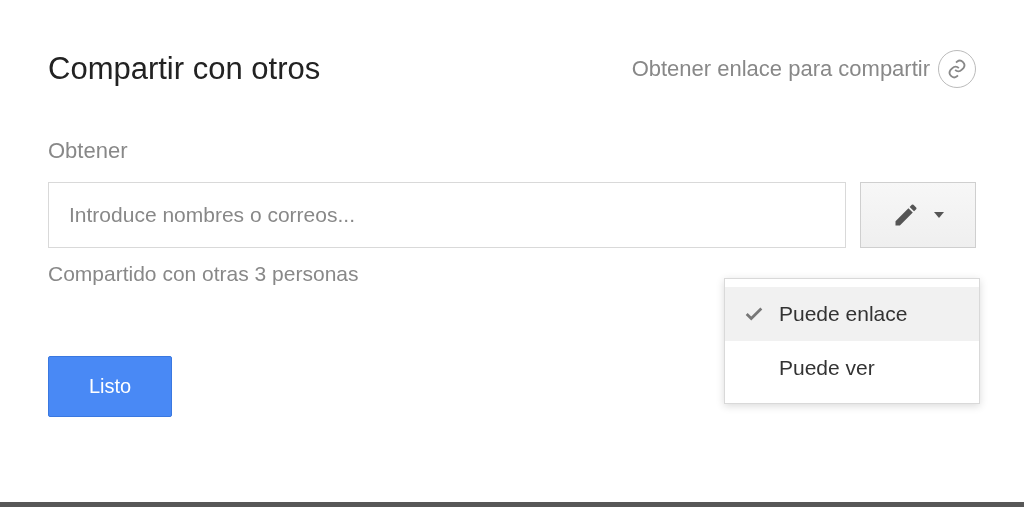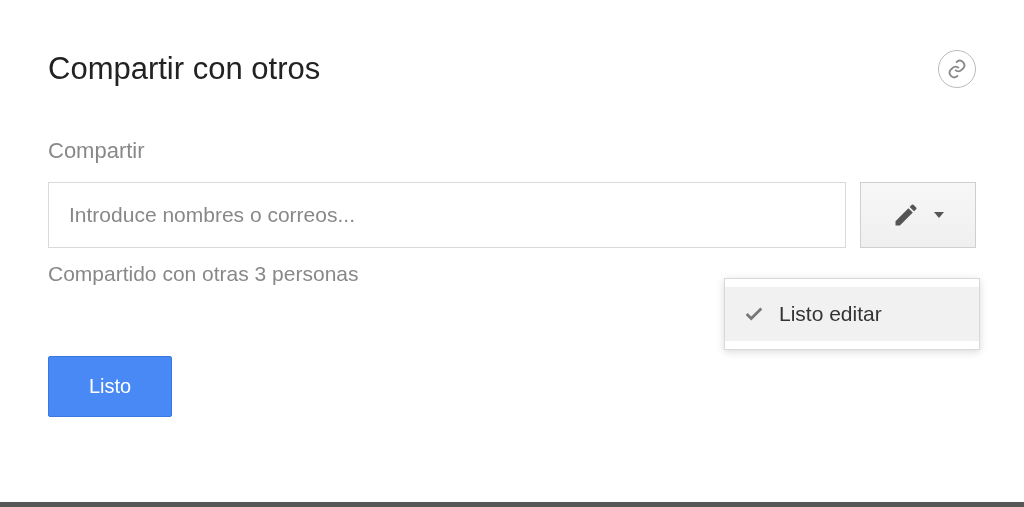--- a/index.html
+++ b/index.html
@@ -155,30 +155,31 @@
     }
   </style>
 </head>
 <body>
 
 <div class="dialog">
 
   <div class="header">
     <div class="title">Compartir con otros</div>
     <div class="share-link">
+      <span class="share-link-text">Obtener enlace para compartir</span>
       <span class="link-icon-circle">
         <svg viewBox="0 0 24 24" fill="none" stroke="#888" stroke-width="2">
           <path d="M10 13a5 5 0 0 0 7 0l2-2a5 5 0 0 0-7-7l-1 1"></path>
           <path d="M14 11a5 5 0 0 0-7 0l-2 2a5 5 0 0 0 7 7l1-1"></path>
         </svg>
       </span>
     </div>
   </div>
 
-  <div class="section-label">Compartir</div>
+  <div class="section-label">Obtener</div>
 
   <div class="input-row">
     <input class="people-input" type="text" placeholder="Introduce nombres o correos..." style="">
     <div class="perm-button">
       <svg class="pencil" viewBox="0 0 24 24" fill="#555">
         <path d="M3 17.25V21h3.75L17.81 9.94l-3.75-3.75L3 17.25zM20.71 7.04a1 1 0 0 0 0-1.41l-2.34-2.34a1 1 0 0 0-1.41 0l-1.83 1.83 3.75 3.75 1.83-1.83z"></path>
       </svg>
       <span class="caret"></span>
     </div>
   </div>
@@ -187,19 +188,23 @@
 
   <button class="done-button">Listo</button>
 
   <div class="dropdown">
     <div class="dropdown-item selected">
       <span class="check-slot">
         <svg viewBox="0 0 24 24" fill="none" stroke="#777" stroke-width="3">
           <polyline points="4 12 9 17 20 6"></polyline>
         </svg>
       </span>
-      <span>Listo editar</span>
+      <span>Puede enlace</span>
+    </div>
+    <div class="dropdown-item">
+      <span class="check-slot"></span>
+      <span>Puede ver</span>
     </div>
   </div>
 
 </div>
 
 <div class="bottom-bar"></div>
 
 </body></html>

